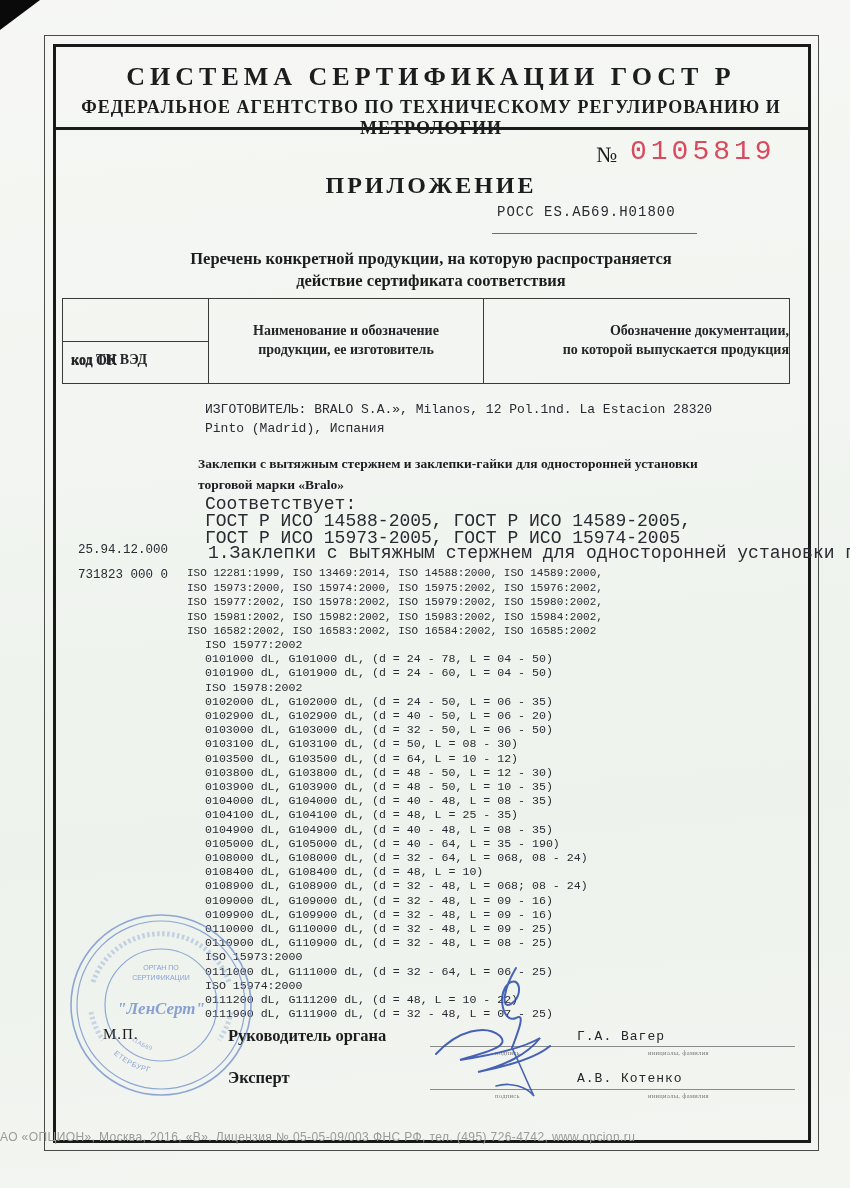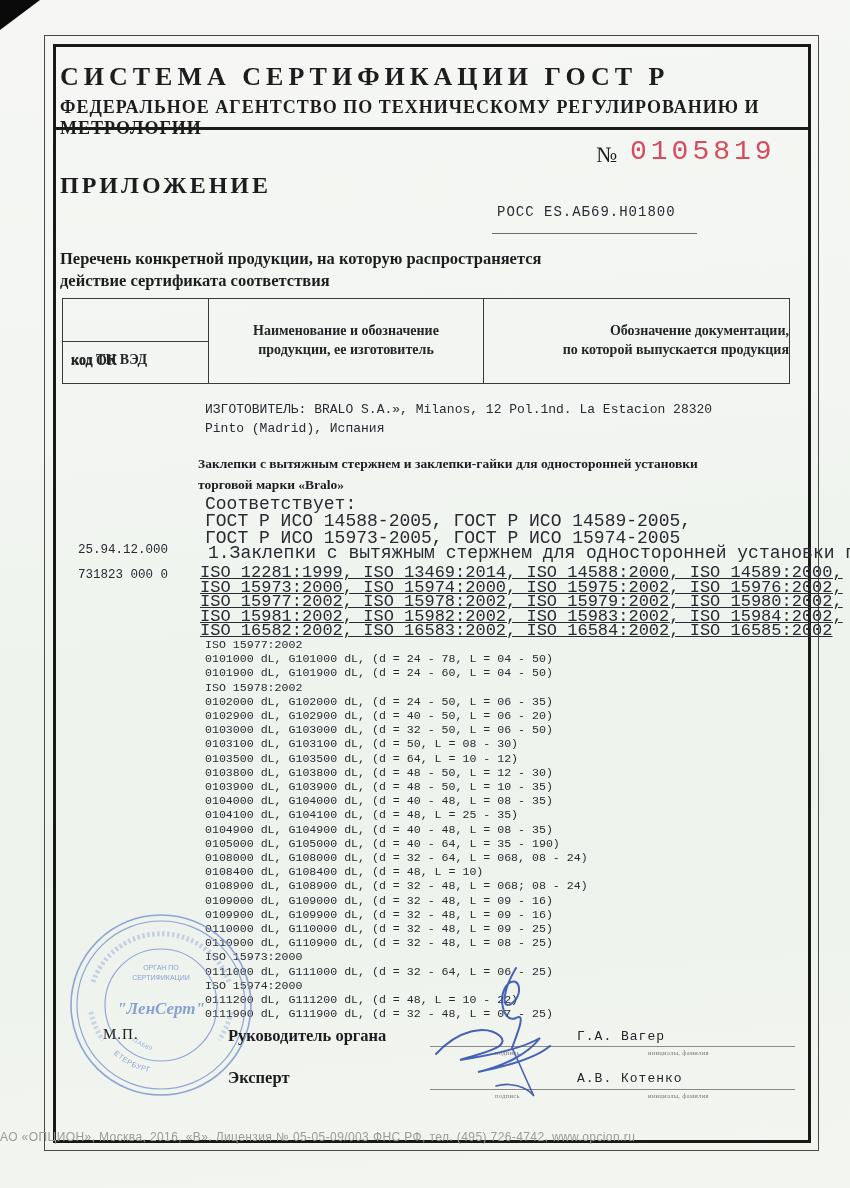--- a/index.html
+++ b/index.html
@@ -6,21 +6,21 @@
   .scan{
     position:relative;width:850px;height:1188px;overflow:hidden;
     background:linear-gradient(175deg,#f6f7f4 0%,#f2f5f1 35%,#edf2ec 68%,#f3f5f1 100%);
     font-family:"Liberation Serif", serif;color:#1d1d1f;
   }
   .corner-mark{position:absolute;left:0;top:0;width:40px;height:30px;
     background:#0a0a0a;clip-path:polygon(0 0,100% 0,0 100%);}
   .frame-outer{position:absolute;left:44px;top:35px;right:31px;bottom:37px;border:1.5px solid #4a4a48;}
   .frame-inner{position:absolute;left:53px;top:44px;right:39px;bottom:45px;border:3px solid #191919;}
   .abs{position:absolute;}
-  .ctr{left:60px;right:48px;}
+  .ctr{left:60px;right:48px;text-align:center;}
   .sys-title{top:62px;font-size:26px;font-weight:bold;letter-spacing:5px;}
   .agency{top:97px;font-size:18px;font-weight:bold;letter-spacing:1px;}
   .head-rule{top:127px;left:56px;right:42px;height:3px;background:#1b1b1b;}
   .num-label{left:596px;top:142px;font-size:22px;}
   .num-value{left:630px;top:136px;font-family:"Liberation Mono",monospace;font-size:28px;
     color:#d84b5f;letter-spacing:4px;}
   .appendix{top:172px;font-size:24px;font-weight:bold;letter-spacing:3px;}
   .cert-label{left:268px;top:212px;font-size:17px;font-weight:bold;}
   .cert-value{left:497px;top:204px;font-family:"Liberation Mono",monospace;font-size:14px;letter-spacing:1px;color:#2b2b33;}
   .cert-underline{left:492px;top:233px;width:205px;border-bottom:1.2px solid #6d6d6b;}
@@ -33,21 +33,21 @@
   .cell{position:absolute;font-size:14px;font-weight:bold;color:#26262a;}
   .c1a{left:8px;top:11px;margin-top:43px;}
   .c1b{left:8px;top:53px;}
   .c2{left:146px;width:274px;top:22px;text-align:center;line-height:19px;}
   .c3{left:421px;width:305px;top:22px;text-align:right;line-height:19px;}
   .mono{font-family:"Liberation Mono",monospace;color:#2a2a33;white-space:pre;}
   .mfr{left:205px;font-size:13px;}
   .pbold{left:198px;font-size:13.5px;font-weight:bold;color:#1c1c22;}
   .m125{font-size:18px;}
   .code-col{left:78px;font-size:12.5px;}
-  .iso-block{left:200px;top:566px;font-size:17px;line-height:14.5px;text-decoration:underline;}
+  .iso-block{left:187px;top:566px;font-size:11px;line-height:14.5px;}
   .prod-block{left:205px;top:638px;font-size:11.6px;line-height:14.2px;}
   .iso-block div,.prod-block div{white-space:pre;}
   .mp{left:103px;top:1026px;font-size:15px;letter-spacing:1px;}
   .role{font-size:16.5px;font-weight:bold;}
   .sigline{border-bottom:1.1px solid #8a8a88;}
   .caption{font-size:6.5px;color:#7c7c7a;letter-spacing:.3px;}
   .signame{font-family:"Liberation Mono",monospace;font-size:13px;color:#26262c;letter-spacing:1px;}
   .footer{left:0;right:0;top:1130px;text-align:left;font-family:"Liberation Sans",sans-serif;
     font-size:12px;color:#9b9b97;letter-spacing:.4px;}
   .stamp-svg{left:58px;top:912px;}

